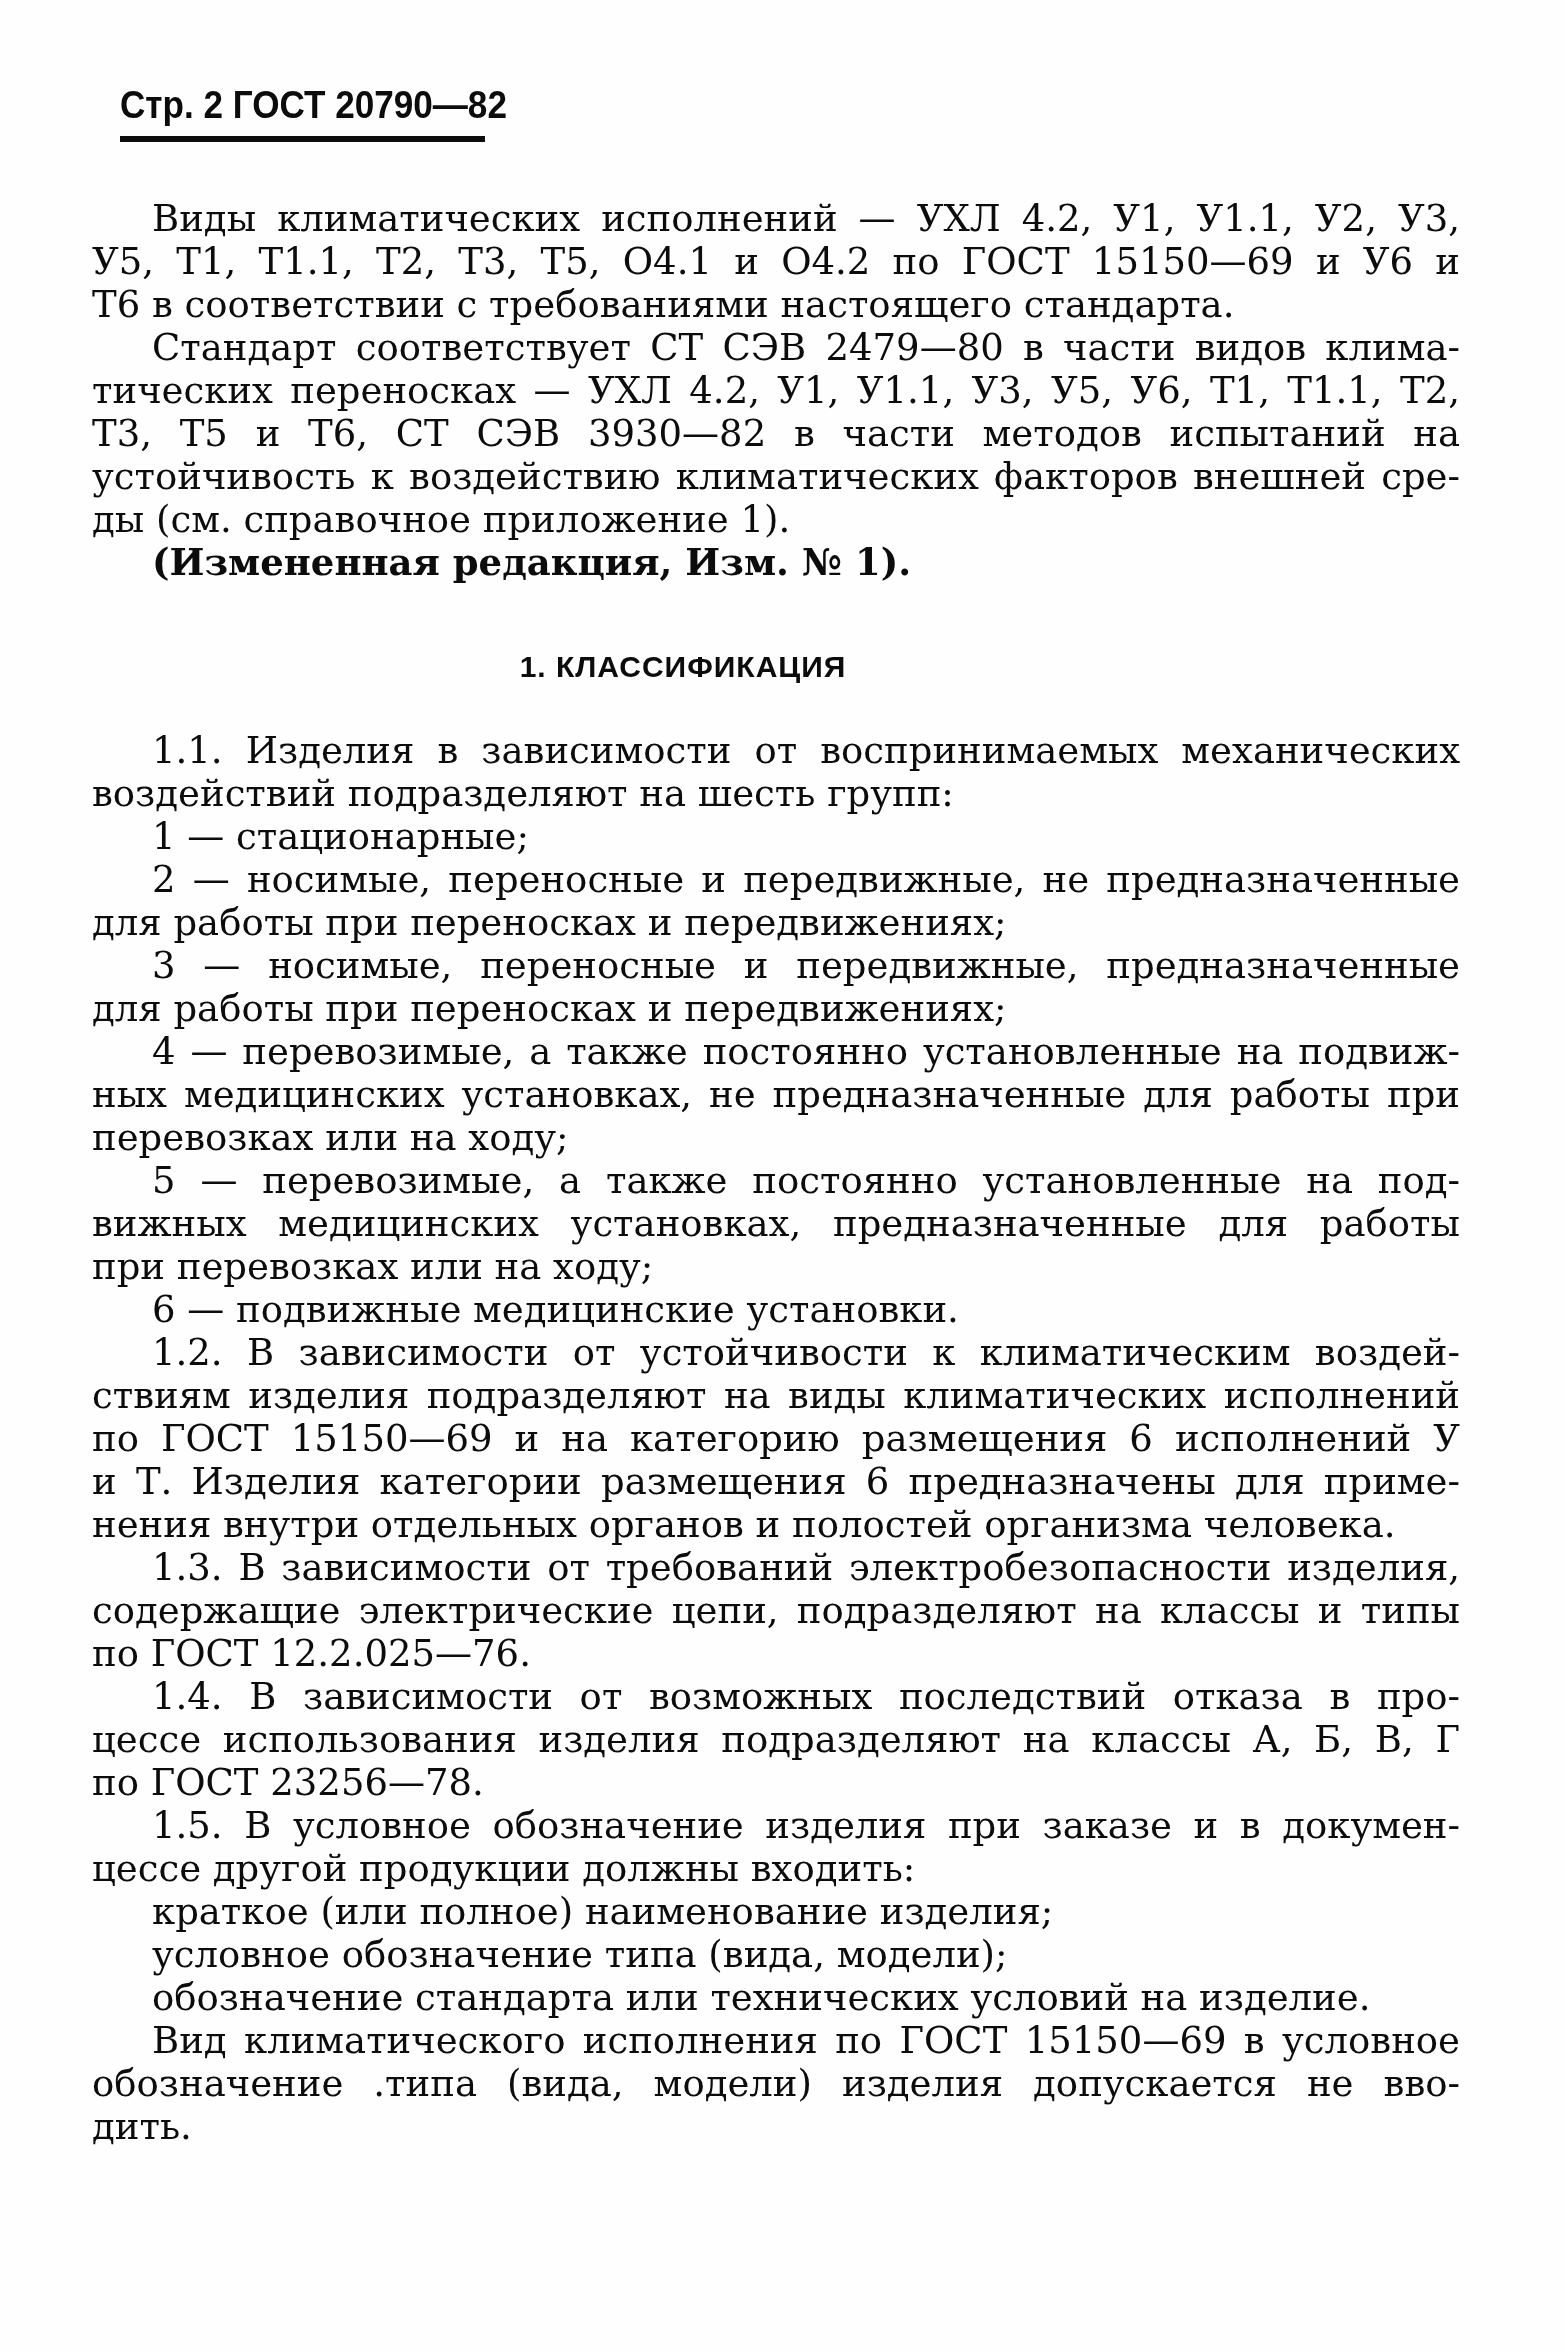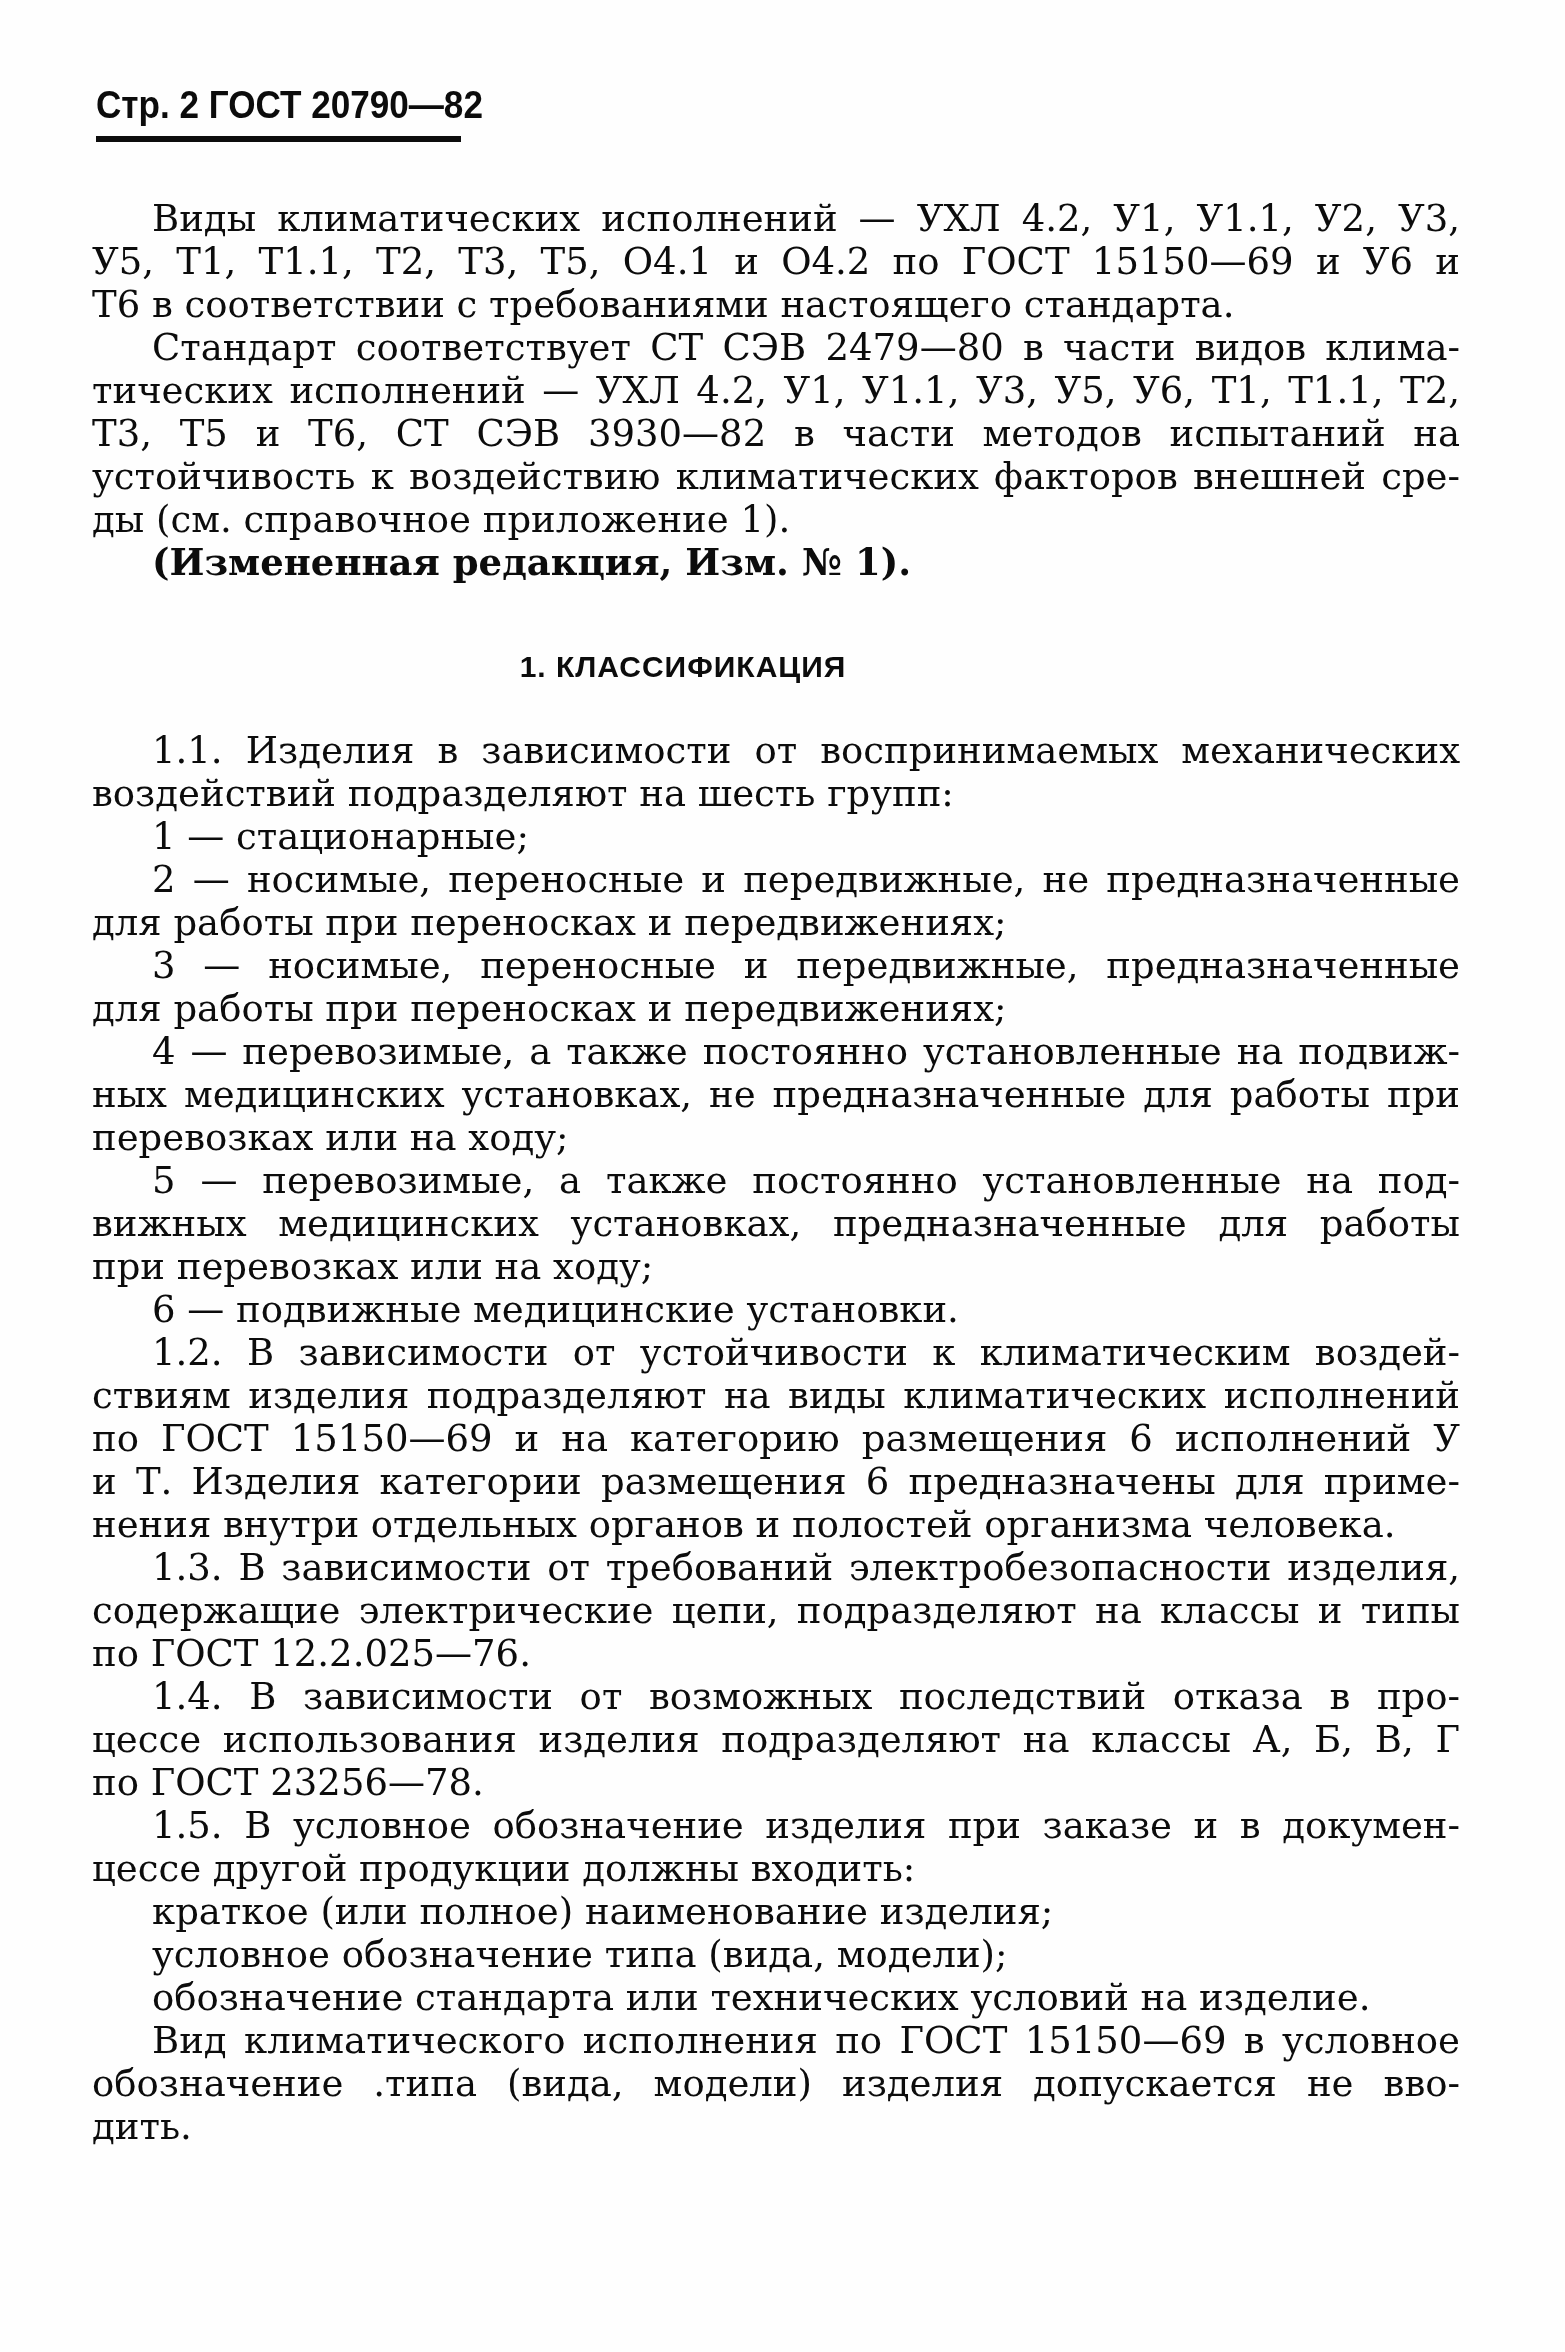--- a/index.html
+++ b/index.html
@@ -6,21 +6,21 @@
   .page {
     position: relative;
     width: 1565px;
     height: 2353px;
     margin: 0 auto;
     background: #fefefe;
     color: #0c0c0c;
     overflow: hidden;
     font-family: "DejaVu Serif", "Liberation Serif", serif;
   }
-  .header { padding: 83px 0 0 96px; }
+  .header { padding: 83px 0 0 120px; }
   .header-text {
     font-family: "Liberation Sans", sans-serif;
     font-weight: bold;
     font-size: 39px;
     letter-spacing: 0px;
     transform: scaleX(0.90);
     transform-origin: left center;
     white-space: nowrap;
   }
   .header-rule {
@@ -69,21 +69,21 @@
     <div class="header-rule"></div>
   </div>
   <div class="doc-body" id="doc-body">
       <div class="block body">
         <div class="line first">Виды климатических исполнений — УХЛ 4.2, У1, У1.1, У2, У3,</div>
         <div class="line">У5, Т1, Т1.1, Т2, Т3, Т5, О4.1 и О4.2 по ГОСТ 15150—69 и У6 и</div>
         <div class="line last">Т6 в соответствии с требованиями настоящего стандарта.</div>
       </div>
       <div class="block body">
         <div class="line first">Стандарт соответствует СТ СЭВ 2479—80 в части видов клима-</div>
-        <div class="line">тических исполнений — УХЛ 4.2, У1, У1.1, У3, У5, У6, Т1, Т1.1, Т2,</div>
+        <div class="line">тических переносках — УХЛ 4.2, У1, У1.1, У3, У5, У6, Т1, Т1.1, Т2,</div>
         <div class="line">Т3, Т5 и Т6, СТ СЭВ 3930—82 в части методов испытаний на</div>
         <div class="line">устойчивость к воздействию климатических факторов внешней сре-</div>
         <div class="line last">ды (см. справочное приложение 1).</div>
       </div>
       <div class="block bold">
         <div class="line first last">(Измененная редакция, Изм. № 1).</div>
       </div>
       <div class="block heading">
         <div class="line first last">1. КЛАССИФИКАЦИЯ</div>
       </div>

